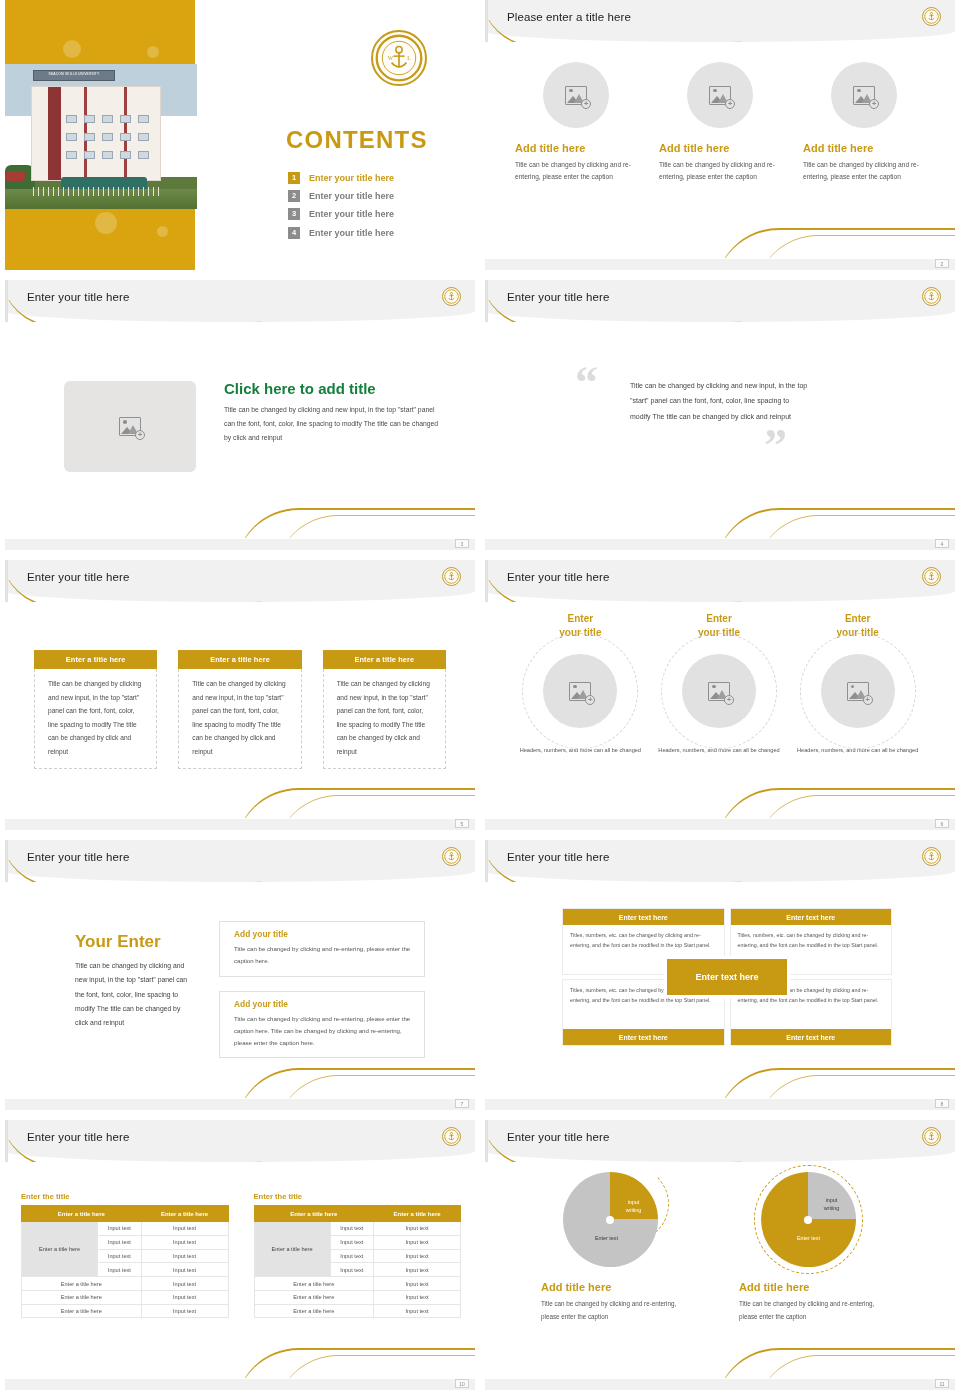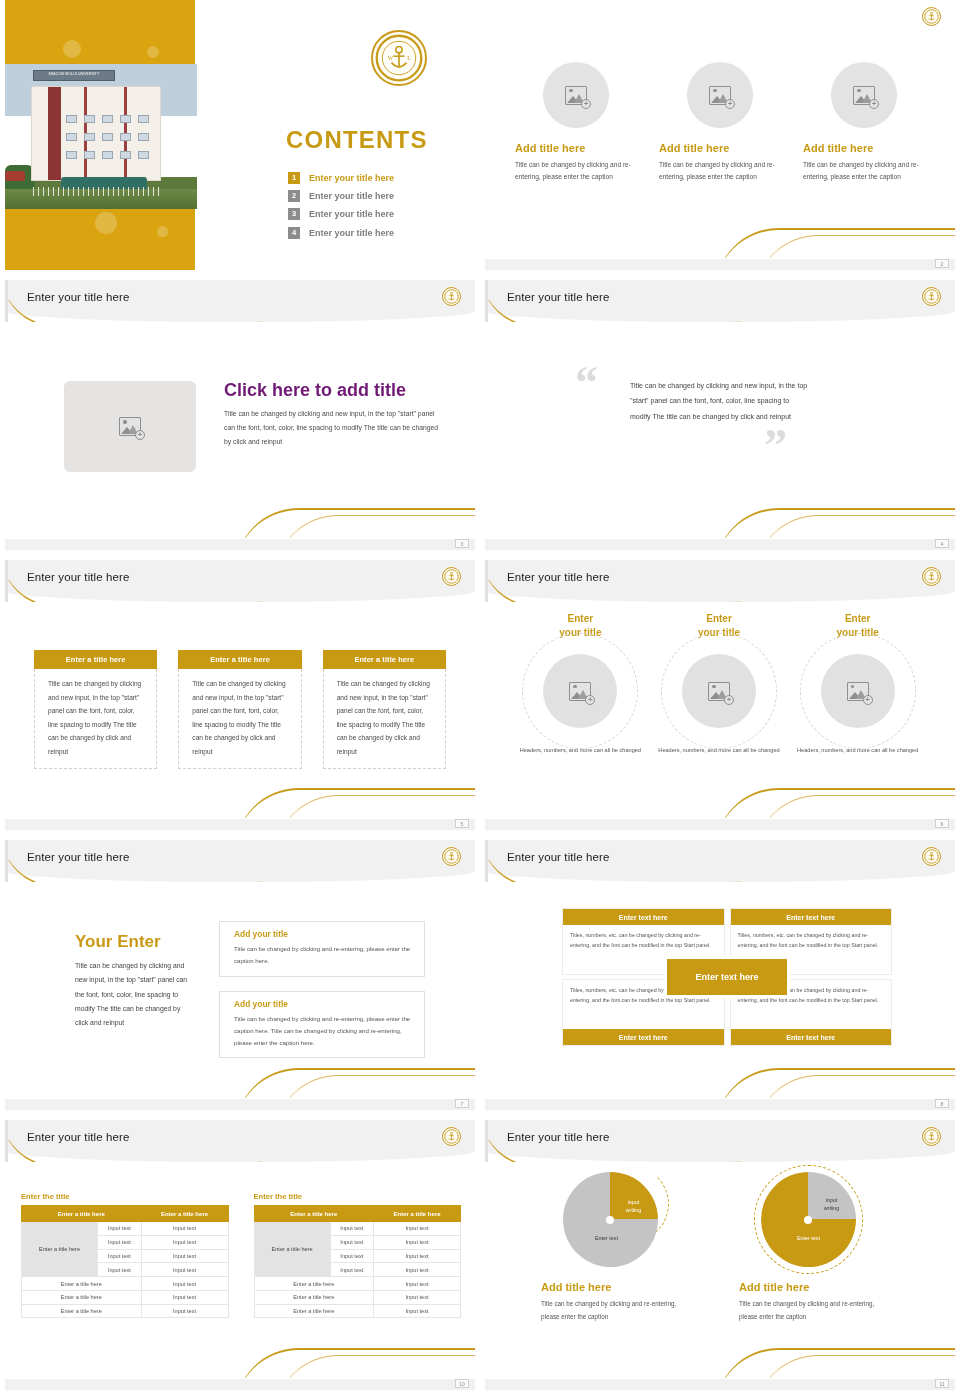--- a/index.html
+++ b/index.html
@@ -210,21 +210,21 @@
   .ttl-gold{ color:#c89a14; font-size:11px; font-weight:bold; margin-bottom:5px; }
   .body-s{ font-size:6.6px; color:#555; line-height:1.85; }
 
   
   .imgbox{
     position:absolute; left:59px; top:101px; width:132px; height:91px;
     background:#e6e4e3; border-radius:6px;
     display:flex; align-items:center; justify-content:center;
   }
   .s3txt{ position:absolute; left:219px; top:100px; width:220px; }
-  .s3txt h3{ color:#701a75; font-size:18px; font-weight:bold; margin-bottom:6px; }
+  .s3txt h3{ color:#15803d; font-size:15px; font-weight:bold; margin-bottom:6px; }
   .s3txt p{ font-size:6.8px; color:#4a4a4a; line-height:2.05; }
 
   
   .qmark{
     position:absolute; color:#dcdcdc; font-size:46px; font-weight:bold;
     font-family:"Liberation Serif", serif; line-height:1;
   }
   .q1{ left:90px; top:80px; }
   .q2{ left:279px; top:143px; }
   .quotetxt{
@@ -397,20 +397,26 @@
         <span class="txt">Enter your title here</span>
       </div>
       <div class="row">
         <span class="num">4</span>
         <span class="txt">Enter your title here</span>
       </div>
     </div>
   </div>
 
   <div class="slide">
+    <div class="hdr">
+      <div class="band"></div>
+      <div class="leftedge"></div>
+      <div class="swoosh"></div>
+      <h2>Please enter a title here</h2>
+    </div>
     <div class="seal">
       <svg viewBox="0 0 20 20">
         <circle cx="10" cy="10" r="8" fill="none" stroke="#c79a19" stroke-width="1"></circle>
         <circle cx="10" cy="6.5" r="1.3" fill="none" stroke="#c79a19" stroke-width=".9"></circle>
         <line x1="10" y1="7.6" x2="10" y2="14" stroke="#c79a19" stroke-width="1"></line>
         <line x1="7.4" y1="9" x2="12.6" y2="9" stroke="#c79a19" stroke-width=".9"></line>
         <path d="M6.6 12 Q10 15.6 13.4 12" fill="none" stroke="#c79a19" stroke-width="1"></path>
       </svg>
     </div>
 

